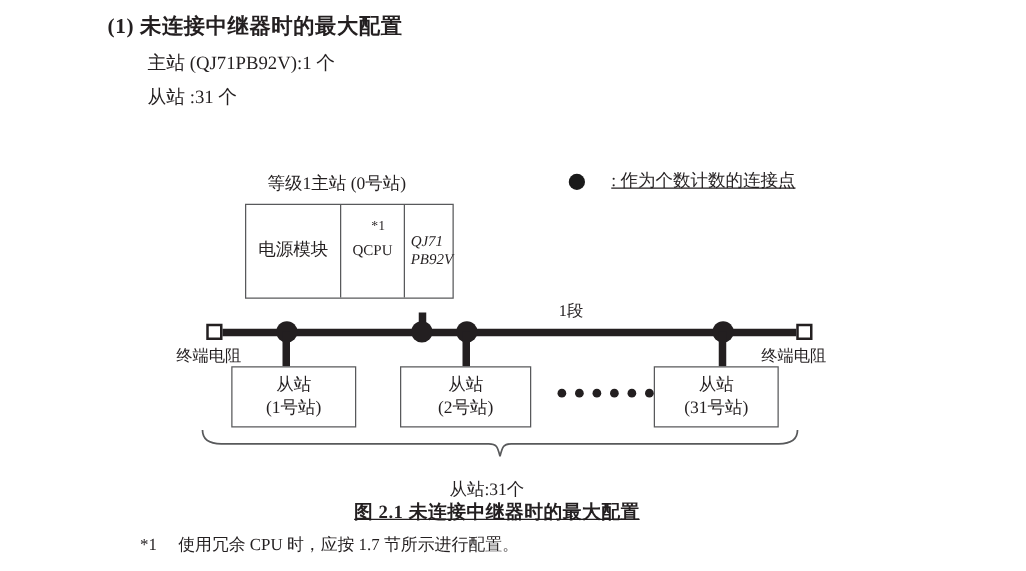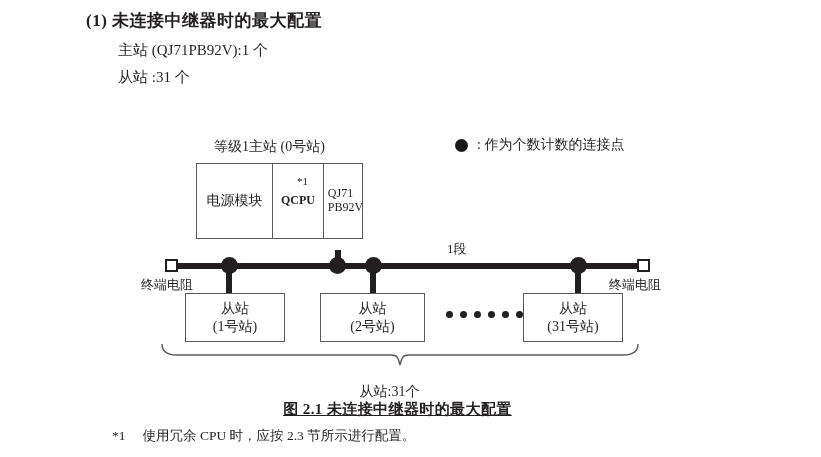--- a/index.html
+++ b/index.html
@@ -57,21 +57,22 @@
   }
   .legend-dot {
     width: 13px;
     height: 13px;
     border-radius: 50%;
     background: #1a1a1a;
     display: inline-block;
   }
   .legend-text {
     font-size: 14px;
-    margin-left: 9px;
+    margin-left: 21px;
+    text-decoration: underline;
   }
   
   .master-label {
     position: absolute;
     left: 214px;
     top: 138px;
     font-size: 14px;
     white-space: nowrap;
   }
   .master-box {
@@ -94,22 +95,22 @@
     justify-content: center;
   }
   .mb-cell.c1 { left: 0; width: 76px; border-right: 1px solid #58595b; }
   .mb-cell.c2 { left: 76px; width: 51px; border-right: 1px solid #58595b; }
   .mb-cell.c3 { left: 127px; width: 40px; }
   .mb-text {
     font-size: 14px;
     text-align: center;
     line-height: 1.15;
   }
-  .mb-text.small { font-size: 12px; font-weight: bold; }
-  .mb-text.stack { font-size: 12px; text-align: left; padding-left: 3px; }
+  .mb-text.small { font-size: 12px; }
+  .mb-text.stack { font-size: 12px; text-align: left; padding-left: 3px; font-style: italic; }
   .sup-mark {
     position: absolute;
     left: 297px;
     top: 175px;
     font-size: 11px;
     font-family: "Liberation Serif", serif;
   }
   
   .bus-line {
     position: absolute;
@@ -305,16 +306,16 @@
   <div class="brace-wrap">
     <svg width="480" height="26" viewBox="0 0 480 26" xmlns="http://www.w3.org/2000/svg">
       <path d="M2,0 C2,9 9,11 17,11 L231,11 C237,11 238,13 240,21 C242,13 243,11 249,11 L463,11 C471,11 478,9 478,0" fill="none" stroke="#58595b" stroke-width="1.4"></path>
     </svg>
   </div>
   <div class="brace-label"><span>从站:31个</span></div>
 
   <div class="fig-caption"><span>图 2.1  未连接中继器时的最大配置</span></div>
 
   <div class="footnote">
-    <span class="fn-mark">*1</span><span class="fn-text">使用冗余 CPU 时，应按 2.3 节所示进行配置。</span>
+    <span class="fn-mark">*1</span><span class="fn-text">使用冗余 CPU 时，应按 1.7 节所示进行配置。</span>
   </div>
 
 </div>
 
 </body></html>

